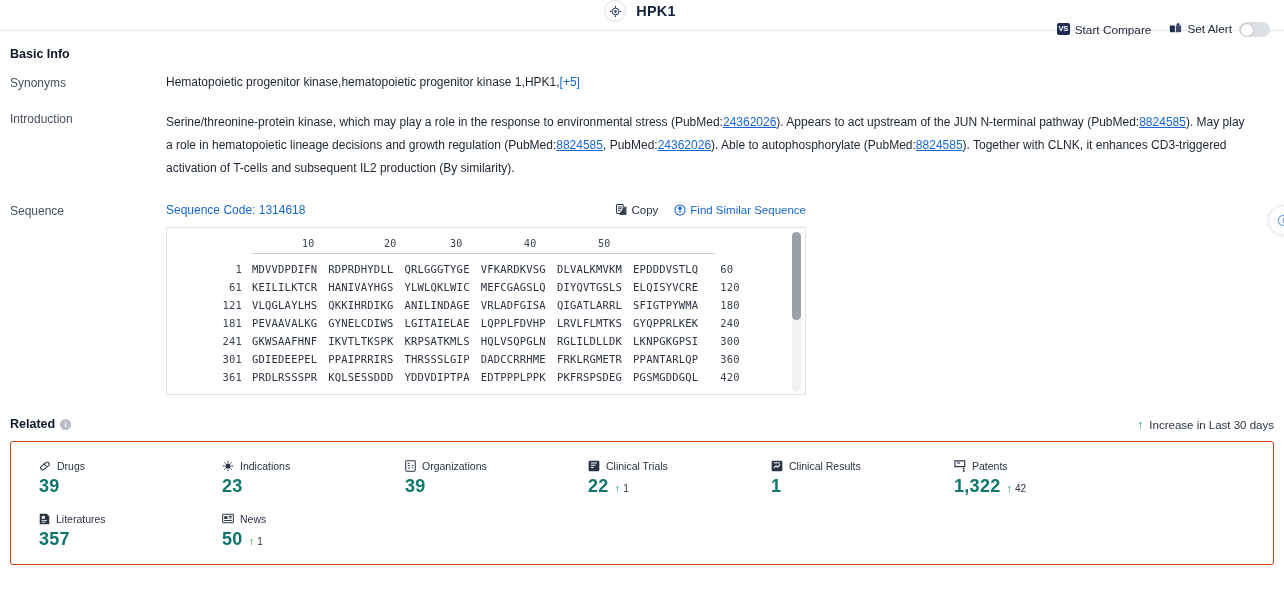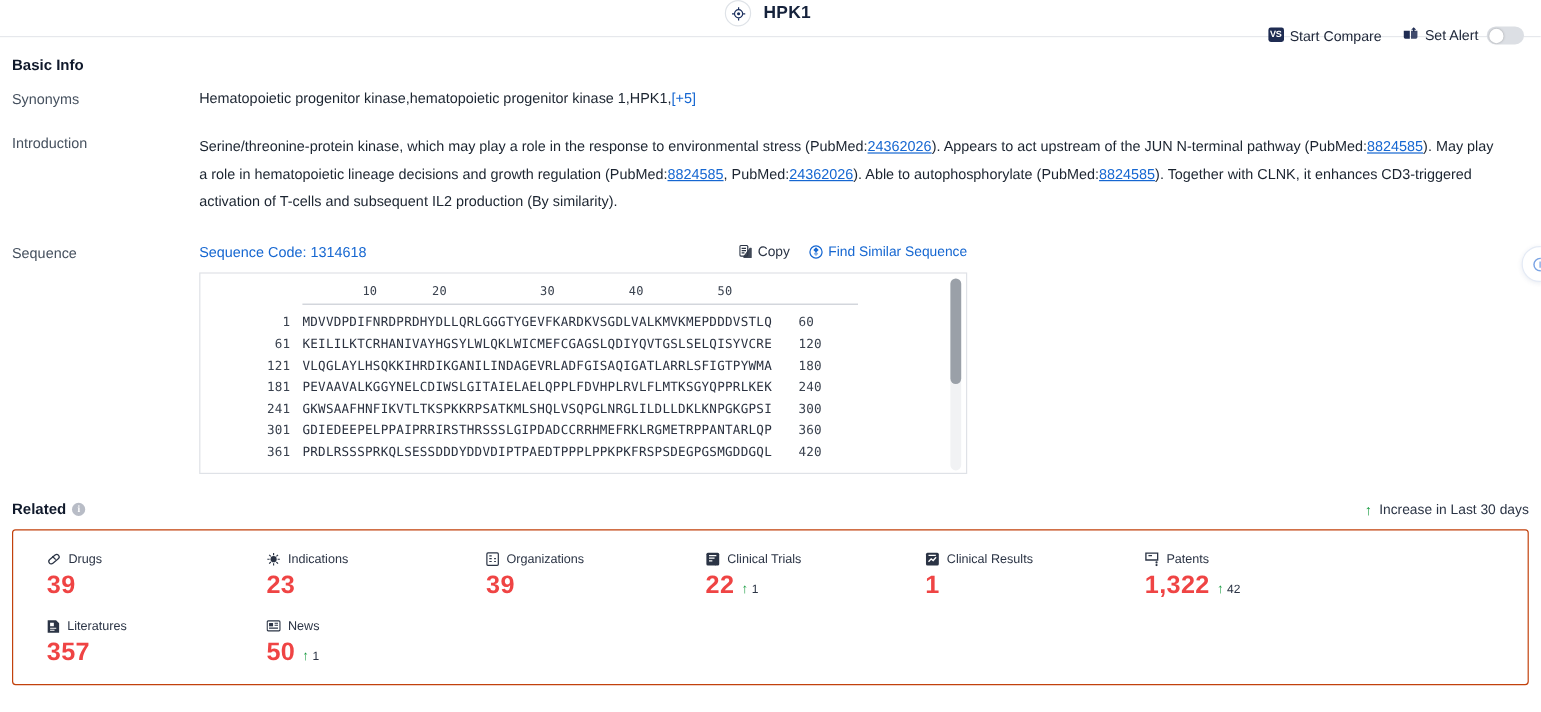--- a/index.html
+++ b/index.html
@@ -129,21 +129,21 @@
     position: absolute; top: 0; font-size: 10px;
     font-family: "DejaVu Sans Mono", monospace; color: #3a424f; text-align: center;
   }
   .seq-line {
     display: flex; height: 18px; align-items: center;
   }
   .seq-idx {
     width: 85px; text-align: right; padding-right: 10px;
     color: #3a424f;
   }
-  .seq-chunks { display: flex; }
+  .seq-chunks { display: flex; gap: 11px; }
   .seq-end { padding-left: 22px; color: #3a424f; }
 
   .seq-scroll-track {
     position: absolute; right: 4px; top: 4px;
     width: 9px; height: 160px;
     background: #f1f2f4; border-radius: 5px;
   }
   .seq-scroll-thumb {
     position: absolute; left: 0; top: 0;
     width: 9px; height: 88px;
@@ -189,21 +189,21 @@
   }
   .stat-label {
     display: flex; align-items: center; gap: 6px;
     font-size: 10.5px; color: #2b3445;
   }
   .stat-value-row {
     display: flex; align-items: baseline; gap: 6px;
     margin-top: 4px;
   }
   .stat-value {
-    font-size: 21px; font-weight: bold; color: #ef4444;
+    font-size: 18px; font-weight: bold; color: #0f766e;
     letter-spacing: .3px; cursor: pointer;
   }
   .delta {
     display: flex; align-items: baseline; gap: 3px;
     font-size: 10px; color: #2b3445;
   }
   .delta .arr { color: #1a9c42; font-size: 11px; font-weight: bold; }
 
   svg { display: block; }
 </style>
@@ -287,21 +287,21 @@
             <span>Find Similar Sequence</span>
           </span>
         </div>
       </div>
 
       <div class="seq-box">
         <div class="seq-inner">
           <div class="ruler" id="seq-ruler">
             <div class="ruler-line"></div>
           <span class="ruler-num" style="left: 50px;">10</span>
-              <span class="ruler-num" style="left: 108px;">20</span>
+              <span class="ruler-num" style="left: 132px;">20</span>
               <span class="ruler-num" style="left: 198px;">30</span>
               <span class="ruler-num" style="left: 272px;">40</span>
               <span class="ruler-num" style="left: 346px;">50</span>
             </div>
           <div id="seq-lines">
               <div class="seq-line">
                 <span class="seq-idx">1</span>
                 <span class="seq-chunks">
                   <span>MDVVDPDIFN</span>
                   <span>RDPRDHYDLL</span>

